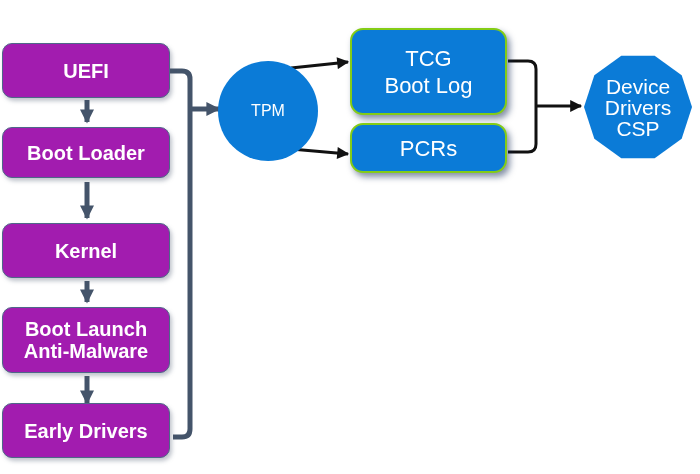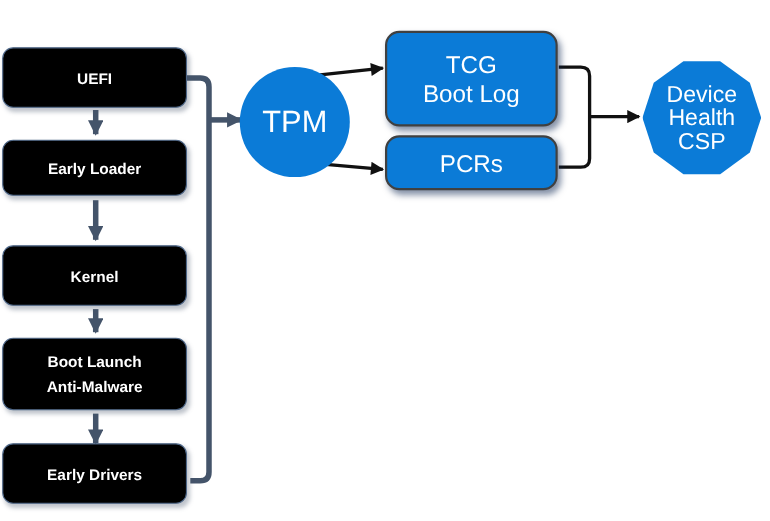--- a/index.html
+++ b/index.html
@@ -11,37 +11,37 @@
     overflow:hidden;
   }
   #wires{position:absolute;left:0;top:0;width:700px;height:474px;pointer-events:none;}
   .node{
     position:absolute;
     display:flex;flex-direction:column;align-items:center;justify-content:center;
     color:#ffffff;text-align:center;
     box-sizing:border-box;
   }
   .slate{
-    background:#000000;
+    background:#a21caf;
     border:1px solid #4E6788;
     border-radius:10px;
-    font-weight:700;font-size:14px;line-height:22px;
+    font-weight:700;font-size:20px;line-height:22px;
     box-shadow:2px 3px 4px rgba(68,84,106,0.35);
   }
   .bluebox{
     background:#0B7BD7;
-    border:2px solid #404040;
+    border:2px solid #84cc16;
     border-radius:13px;
     font-weight:400;font-size:22px;line-height:27px;
     box-shadow:3px 4px 6px rgba(10,35,80,0.5);
   }
   .circle{
     background:#0B7BD7;
     border-radius:50%;
-    font-weight:400;font-size:28px;
+    font-weight:400;font-size:16px;
   }
   .decagon{
     background:#0B7BD7;
     clip-path:polygon(100% 50%, 90.45% 20.61%, 65.45% 2.45%, 34.55% 2.45%,
                       9.55% 20.61%, 0% 50%, 9.55% 79.39%, 34.55% 97.55%,
                       65.45% 97.55%, 90.45% 79.39%);
     font-weight:400;font-size:21px;line-height:21px;
   }
 </style>
 </head>
@@ -74,21 +74,21 @@
     <path d="M508,61 L528,61 Q536,61 536,69 L536,144 Q536,152 528,152 L508,152" fill="none" stroke="#111111" stroke-width="3"></path>
 
     <line x1="537" y1="106" x2="581" y2="106" stroke="#111111" stroke-width="3" marker-end="url(#arrowBlack)"></line>
   </svg>
 
   <div class="node slate" style="left:2px;top:43px;width:168px;height:55px;">
     <div>UEFI</div>
   </div>
 
   <div class="node slate" style="left:2px;top:127px;width:168px;height:51px;">
-    <div>Early Loader</div>
+    <div>Boot Loader</div>
   </div>
 
   <div class="node slate" style="left:2px;top:223px;width:168px;height:55px;">
     <div>Kernel</div>
   </div>
 
   <div class="node slate" style="left:2px;top:307px;width:168px;height:66px;">
     <div>Boot Launch</div>
     <div>Anti-Malware</div>
   </div>
@@ -105,17 +105,17 @@
     <div>TCG</div>
     <div>Boot Log</div>
   </div>
 
   <div class="node bluebox" style="left:350px;top:123px;width:157px;height:50px;">
     <div>PCRs</div>
   </div>
 
   <div class="node decagon" style="left:584px;top:53px;width:108px;height:108px;">
     <div>Device</div>
-    <div>Health</div>
+    <div>Drivers</div>
     <div>CSP</div>
   </div>
 
 </div>
 
 </body></html>

